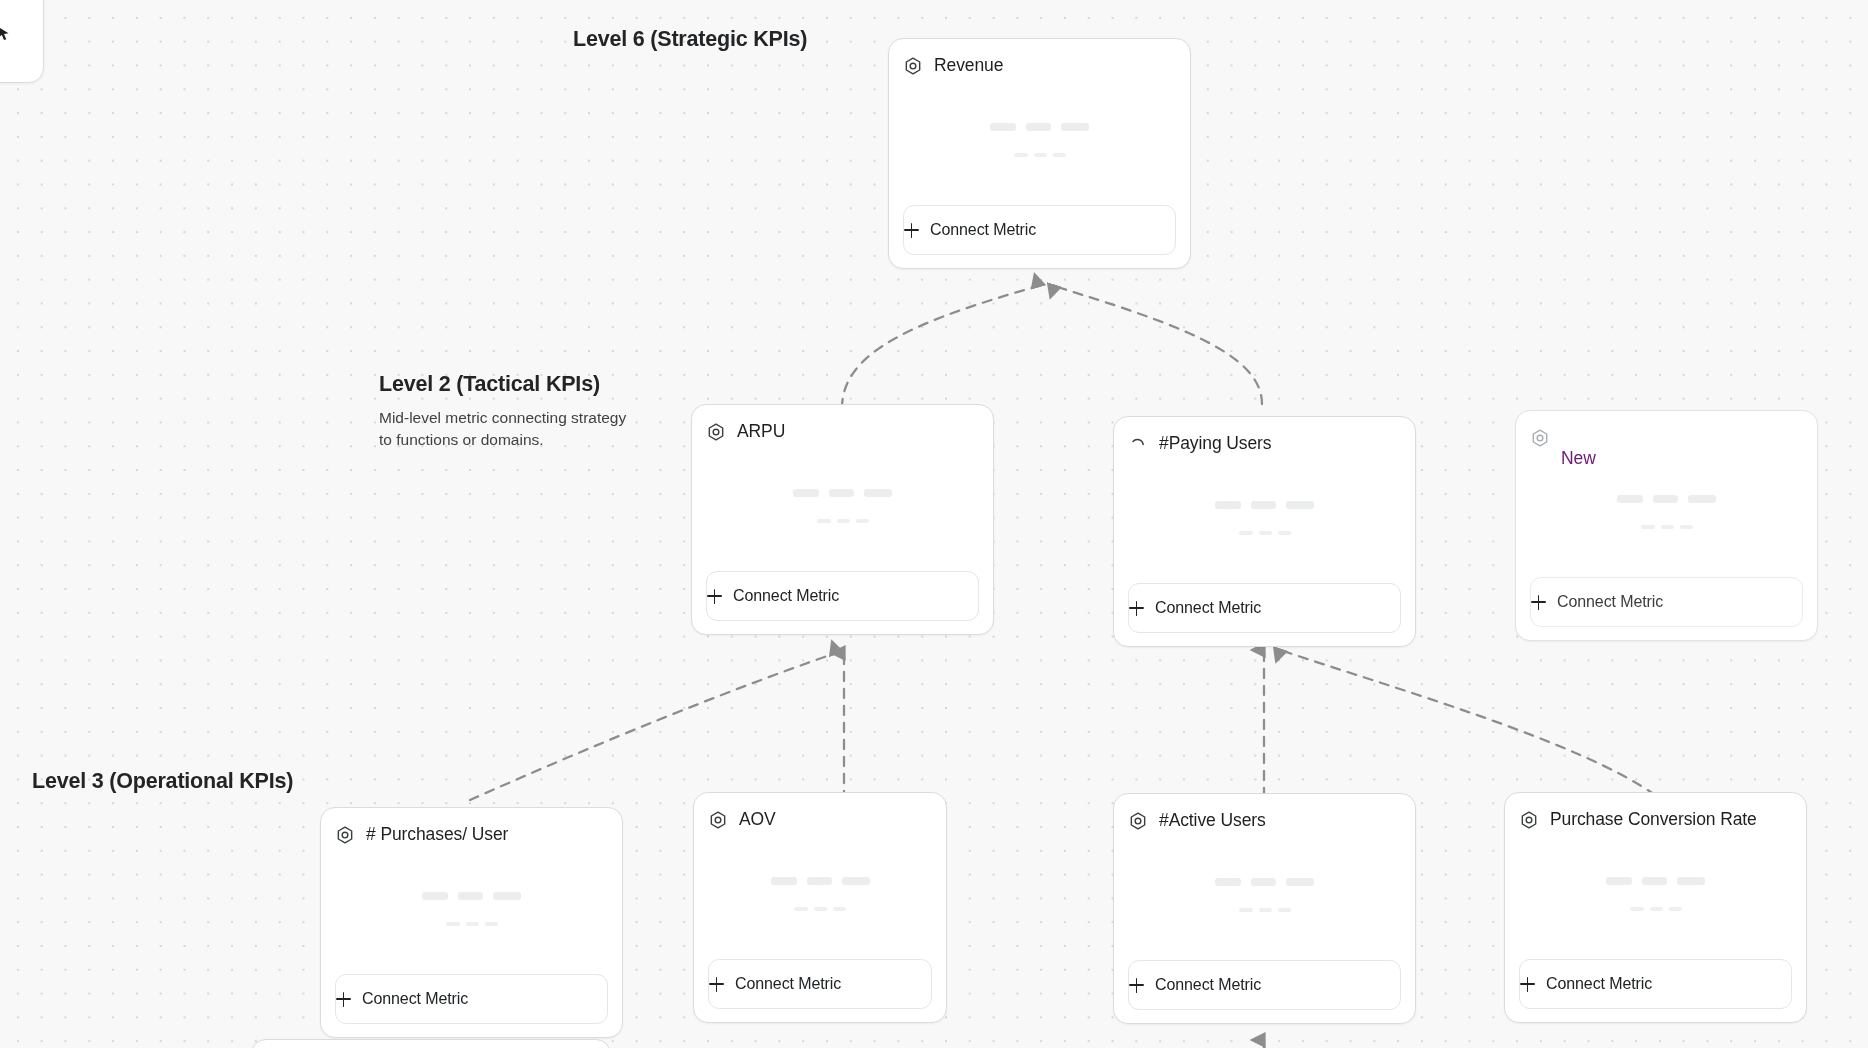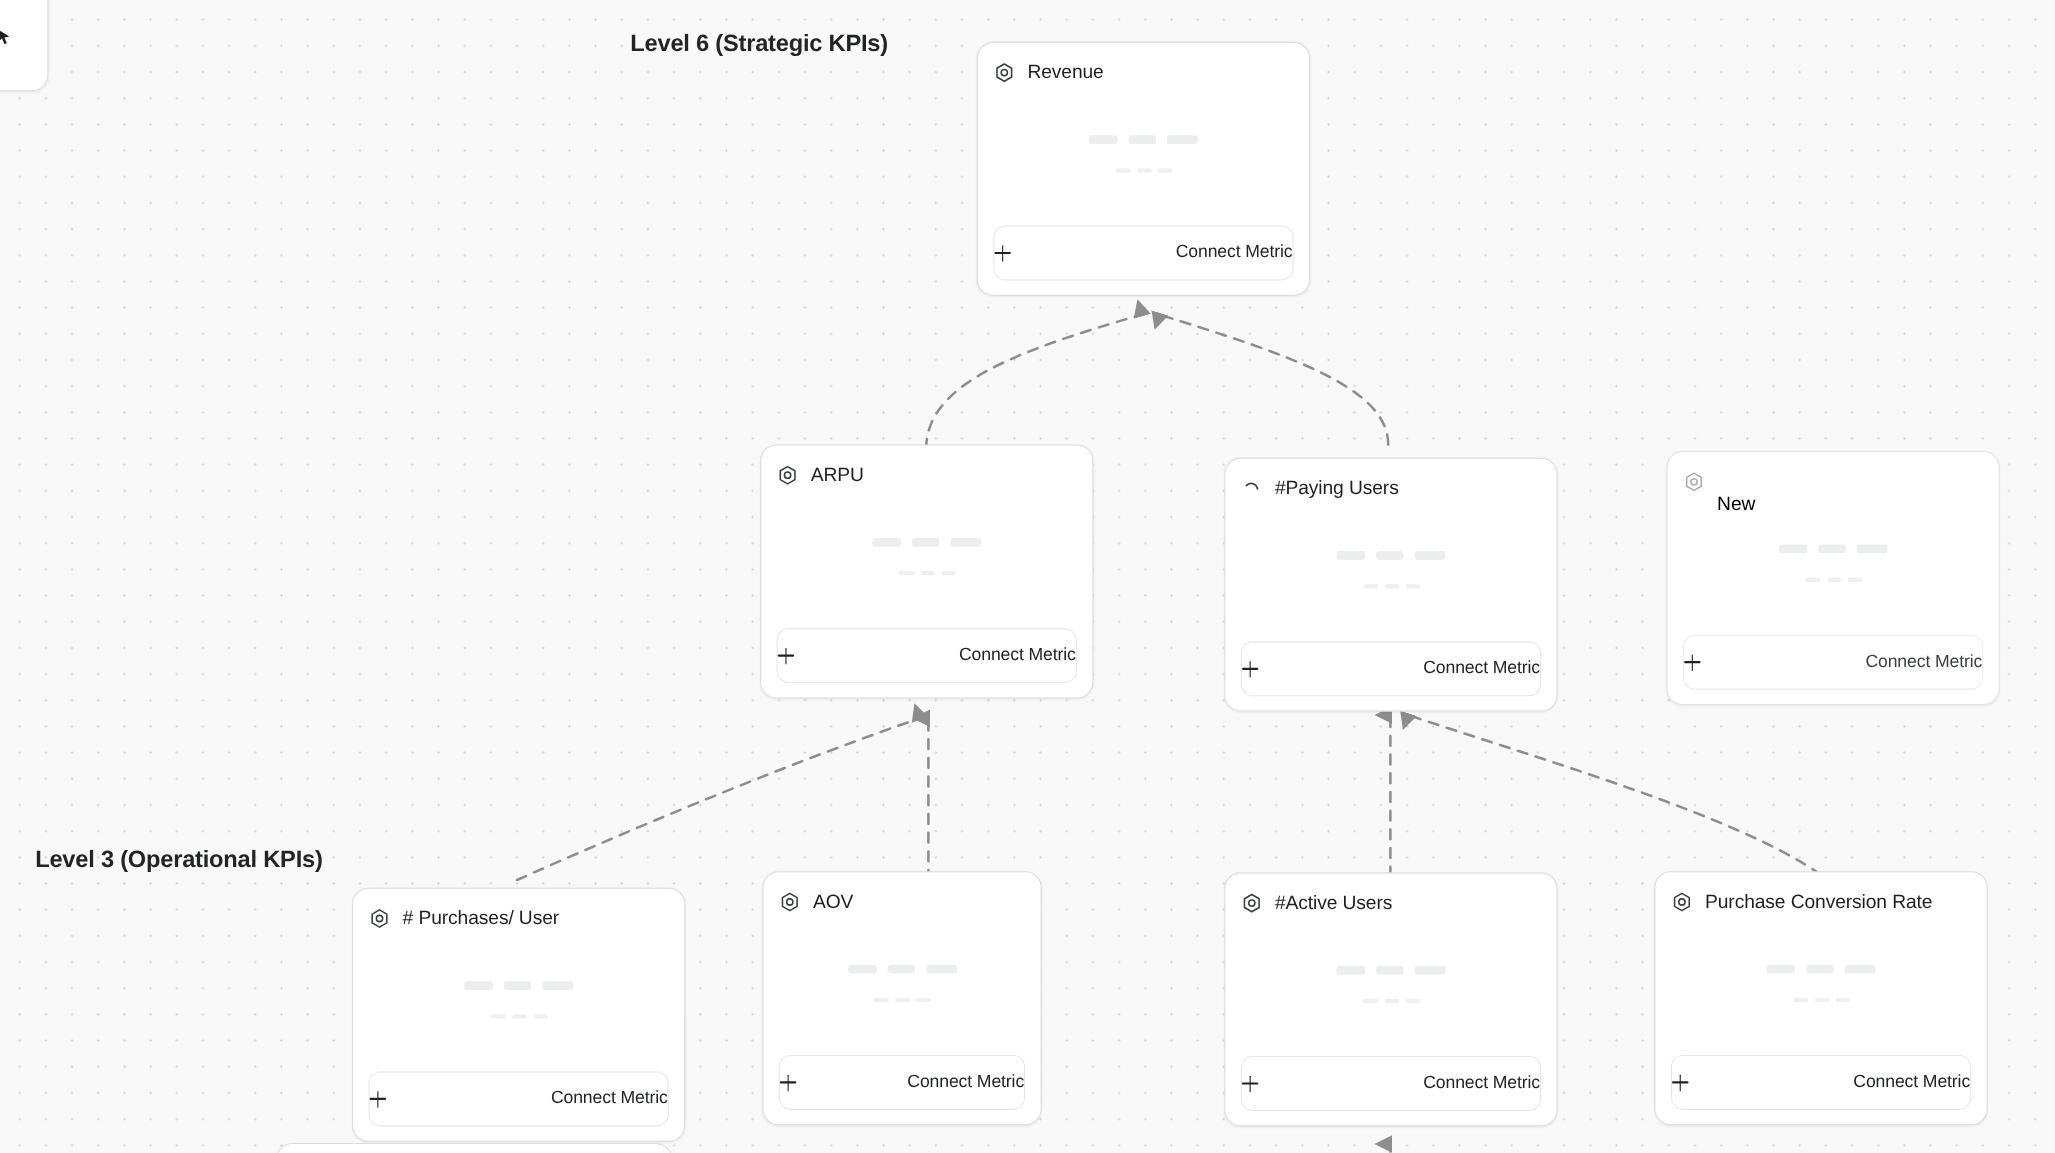--- a/index.html
+++ b/index.html
@@ -40,38 +40,38 @@
     display:flex; flex-direction:column;
     padding:14px 14px 13px 14px;
   }
   .card.muted { border-color:#e2e2e2; }
   .card-head { display:flex; align-items:center; gap:11px; height:26px; flex:0 0 auto; }
   .card-icon { width:20px; height:20px; flex:0 0 auto; display:block; }
   .card-title {
     font-size:17.5px; font-weight:400; color:#1d1f21;
     letter-spacing:-0.1px; white-space:nowrap; line-height:1;
   }
-  .card.muted .card-title { color:#000000;margin-top:42px; }
+  .card.muted .card-title { color:#701a75;margin-top:42px; }
 
   .card-body { flex:1 1 auto; display:flex; flex-direction:column;
                align-items:center; justify-content:center; gap:22px; padding-bottom:4px; }
   .sk-row { display:flex; gap:10px; align-items:center; }
   .sk { background:#eceded; border-radius:3px; height:8px; }
   .sk.w1 { width:26px; } .sk.w2 { width:25px; } .sk.w3 { width:28px; }
   .sk-row.small { gap:6px; }
   .sk.s { height:4px; background:#efefef; border-radius:2px; }
   .sk.s1 { width:14px; } .sk.s2 { width:13px; } .sk.s3 { width:13px; }
 
   .connect-btn {
     flex:0 0 auto;
     border:1.2px solid #e6e6e6;
     border-radius:11px;
     background:#fff;
     height:50px;
-    display:flex; align-items:center; justify-content:space-between; gap:11px;
+    display:flex; align-items:center; justify-content:flex-start; gap:11px;
     font-size:16px; color:#202326; letter-spacing:-0.1px;
     cursor:pointer; user-select:none;
   }
   .card.muted .connect-btn { color:#3a3d40; border-color:#ececec; }
   .plus { position:relative; width:15px; height:15px; flex:0 0 auto; }
   .plus::before, .plus::after { content:""; position:absolute; background:#202326; border-radius:1px; }
   .plus::before { left:0; top:6.6px; width:15px; height:1.8px; }
   .plus::after  { top:0; left:6.6px; height:15px; width:1.8px; }
 
   
@@ -140,20 +140,24 @@
         <span class="sk s s2"></span>
         <span class="sk s s3"></span>
       </div>
     </div>
     <div class="connect-btn">
       <span class="plus"></span>
       <span>Connect Metric</span>
     </div>
   </div>
 
+  <div class="level-head" style="left:379px; top:372px;">
+    <div class="level-title">Level 2 (Tactical KPIs)</div>
+    <div class="level-desc">Mid-level metric connecting strategy to functions or domains.</div>
+  </div>
 
   <div class="card" style="left:691px; top:404px; width:303px; height:231px;">
     <div class="card-head">
       <svg class="card-icon" viewBox="0 0 24 24" xmlns="http://www.w3.org/2000/svg">
         <path d="M12 2.6 L20 7.2 L20 16.8 L12 21.4 L4 16.8 L4 7.2 Z" fill="none" stroke="#3b3e41" stroke-width="1.7" stroke-linejoin="round"></path>
         <circle cx="12" cy="12" r="3.4" fill="none" stroke="#3b3e41" stroke-width="1.7"></circle>
       </svg>
       <span class="card-title">ARPU</span>
     </div>
     <div class="card-body">

